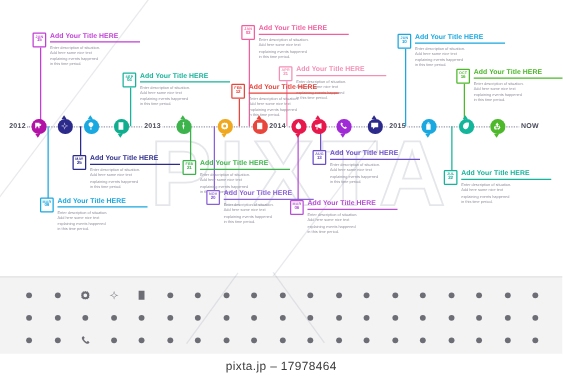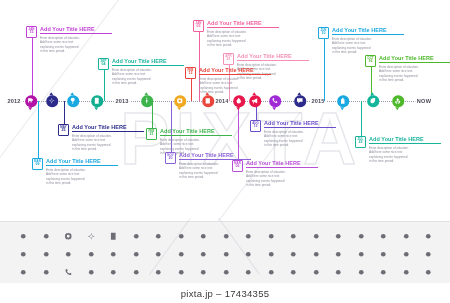--- a/index.html
+++ b/index.html
@@ -725,16 +725,16 @@
         </div>
         <div>
           <svg viewBox="0 0 8 8">
             <circle cx="4" cy="4" r="2.2"></circle>
           </svg>
         </div>
       </div>
   </div>
 
   <div class="footer">
-    <span>pixta.jp – 17434355</span>
+    <span>pixta.jp – 17978464</span>
   </div>
 
 </div>
 
 </body></html>

